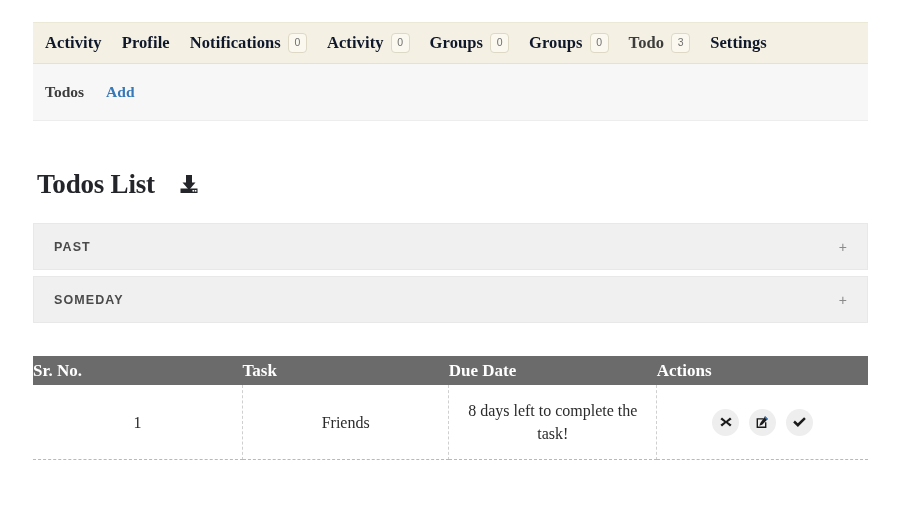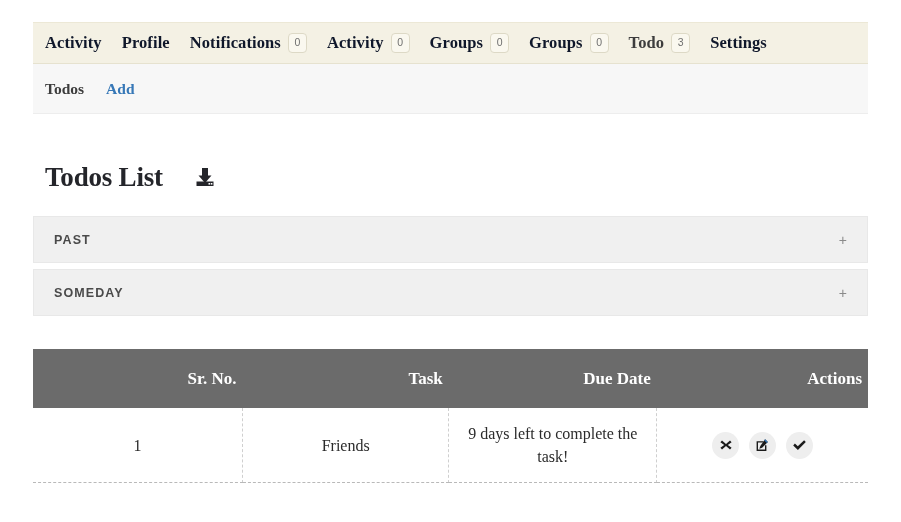--- a/index.html
+++ b/index.html
@@ -66,21 +66,21 @@
     color: #6f6f6f;
     font-size: 10.5px;
     font-family: "Liberation Sans", sans-serif;
     line-height: 1;
   }
 
   
   .sub-nav {
     background: #f7f7f7;
     border-bottom: 1px solid #ededed;
-    height: 50px;
+    height: 57px;
     display: flex;
     align-items: center;
     padding: 0 12px;
     box-sizing: border-box;
   }
   .sub-item {
     margin-right: 22px;
     font-size: 15.5px;
     font-weight: 700;
     color: #3778b7;
@@ -92,21 +92,21 @@
   .title-row {
     display: flex;
     align-items: center;
     margin-top: 46px;
     height: 34px;
   }
   .page-title {
     font-size: 27px;
     font-weight: 700;
     color: #24252a;
-    margin: 12px;
+    margin: 4px;
     letter-spacing: -.2px;
   }
   .export-btn {
     margin-left: 18px;
     display: inline-flex;
     align-items: center;
     justify-content: center;
     width: 24px;
     height: 24px;
     cursor: pointer;
@@ -149,23 +149,23 @@
     margin-top: 33px;
     width: 100%;
     border-collapse: collapse;
     table-layout: fixed;
   }
   .todos-table thead th {
     background: #6b6b6b;
     color: #ffffff;
     font-size: 17px;
     font-weight: 700;
-    height: 47px;
-    text-align: right;
-    padding: 6px;
+    height: 29px;
+    text-align: left;
+    padding: 0;
     border: none;
   }
   .todos-table tbody td {
     text-align: center;
     font-size: 16px;
     color: #2b2b2b;
     padding: 14px 10px;
     vertical-align: middle;
     border-right: 1px dashed #cfcfcf;
     border-bottom: 1px dashed #b9b9b9;
@@ -280,21 +280,21 @@
         <th>Sr. No.</th>
         <th>Task</th>
         <th>Due Date</th>
         <th>Actions</th>
       </tr>
     </thead>
     <tbody>
       <tr>
         <td>1</td>
         <td>Friends</td>
-        <td>9 days left to complete the task!</td>
+        <td>8 days left to complete the task!</td>
         <td>
           <div class="actions-cell-inner">
 
             <button class="action-btn">
               <svg width="14" height="14" viewBox="0 0 14 14" aria-hidden="true">
                 <path d="M3 2.4 L7 6.1 L11 2.4 L12.6 4.2 L8.8 7 L12.6 9.8 L11 11.6 L7 7.9 L3 11.6 L1.4 9.8 L5.2 7 L1.4 4.2 Z" fill="#1b1b1b"></path>
               </svg>
             </button>
 
             <button class="action-btn">

